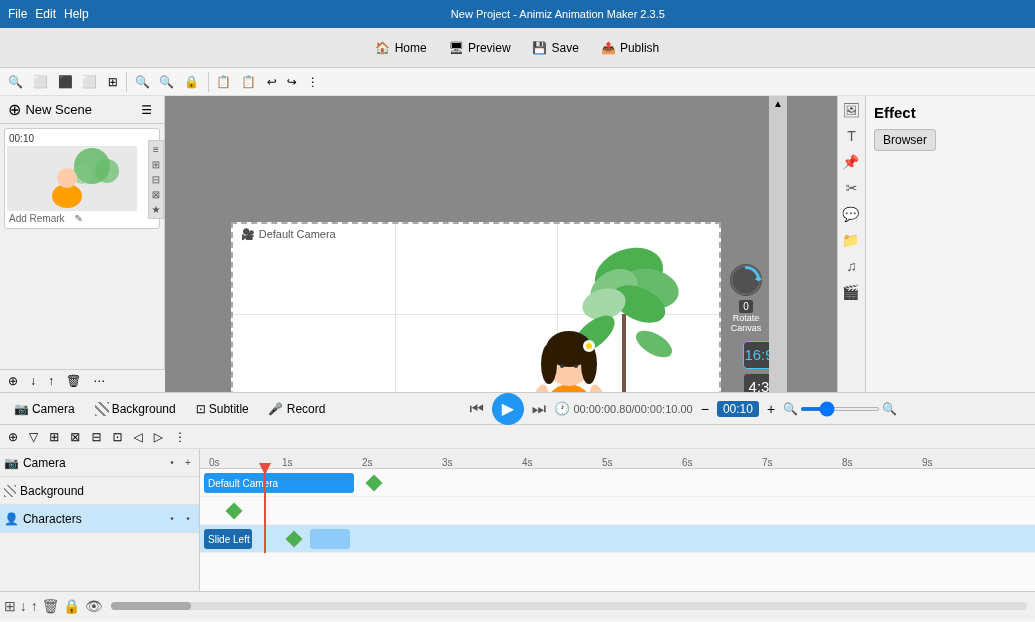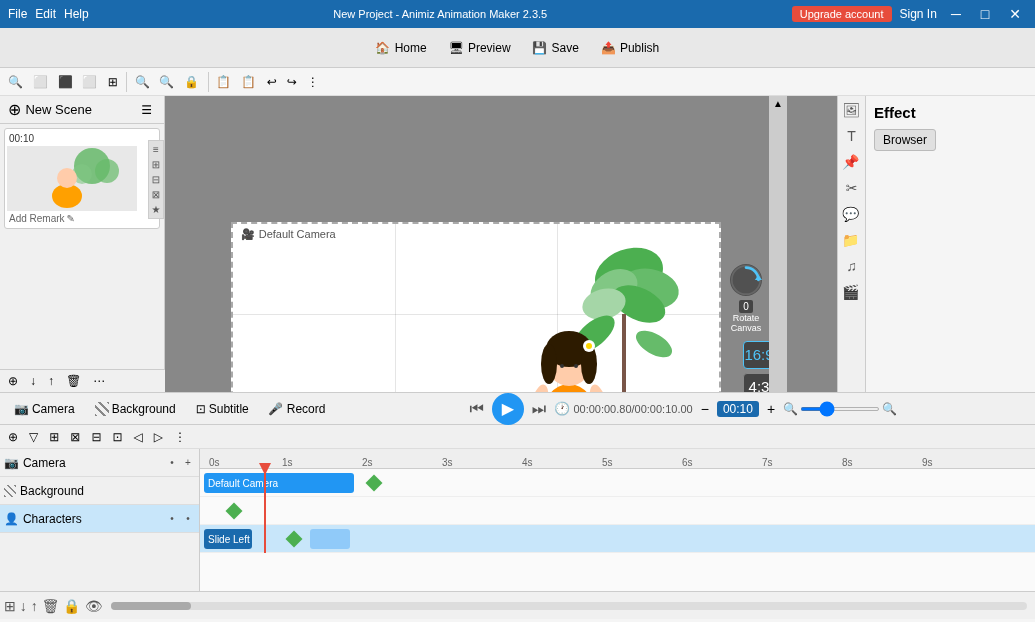--- a/index.html
+++ b/index.html
@@ -72,21 +72,21 @@
       border: 1px solid #ccc; border-radius: 3px; margin-bottom: 4px;
       background: white; padding: 2px;
       position: relative;
     }
     .scene-time { font-size: 10px; color: #333; padding: 2px; }
     .scene-thumb {
       width: 130px; height: 65px; background: #e8e8e8;
       display: flex; align-items: center; justify-content: center;
       overflow: hidden; position: relative;
     }
-    .add-remark { font-size: 10px; color: #666; padding: 2px; display: flex; align-items: center; gap: 2px; }
+    .add-remark { font-size: 10px; color: #666; padding: 2px; display: flex; align-items: center; gap: 10px; }
     .sc-btn { background: none; border: none; cursor: pointer; font-size: 10px; color: #555; padding: 1px; }
 
     
     #canvas-area {
       flex: 1;
       background: #888;
       position: relative;
       display: flex;
       align-items: center;
       justify-content: center;
@@ -290,27 +290,20 @@
 
 <div id="main-layout">
 
   <div id="titlebar">
     <div class="menu-bar">
       <span class="menu-item">File</span>
       <span class="menu-item">Edit</span>
       <span class="menu-item">Help</span>
     </div>
     <div class="title">New Project - Animiz Animation Maker 2.3.5</div>
-    <div style="display:flex;align-items:center;gap:8px;">
-      <button class="upgrade-btn">Upgrade account</button>
-      <button class="signin-btn">Sign In</button>
-      <button class="win-btn">─</button>
-      <button class="win-btn">□</button>
-      <button class="win-btn">✕</button>
-    </div>
   </div>
 
   <div id="main-toolbar">
     <button class="toolbar-btn">
       <span>🏠</span>
       <span>Home</span>
     </button>
     <button class="toolbar-btn">
       <span>🖥</span>
       <span>Preview</span>

